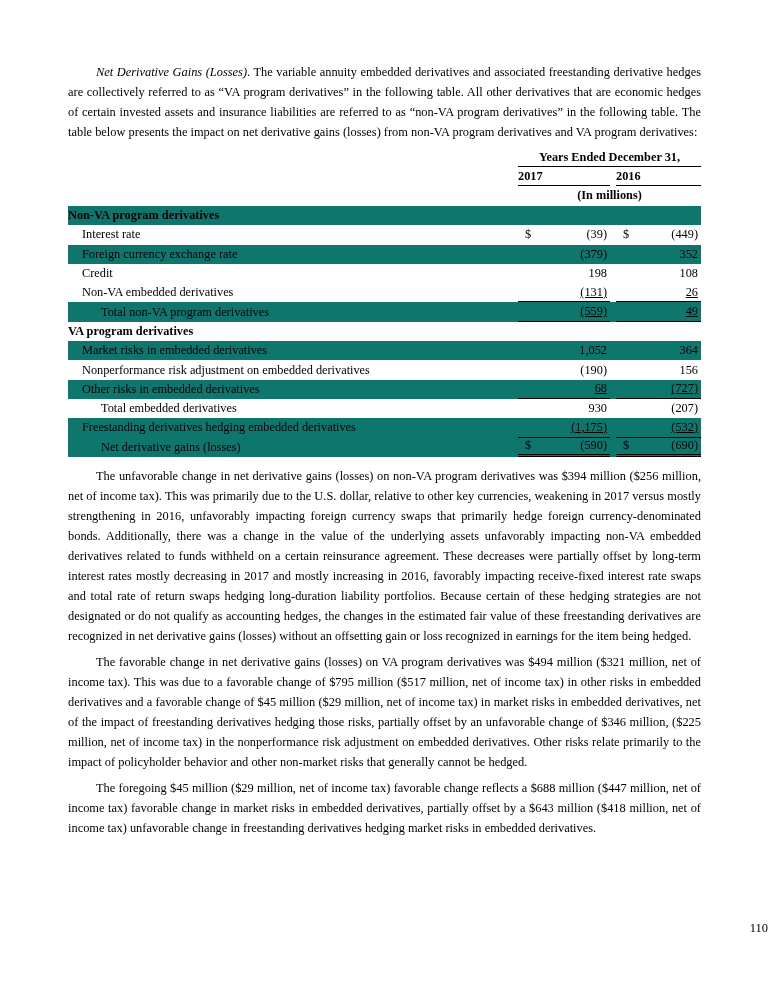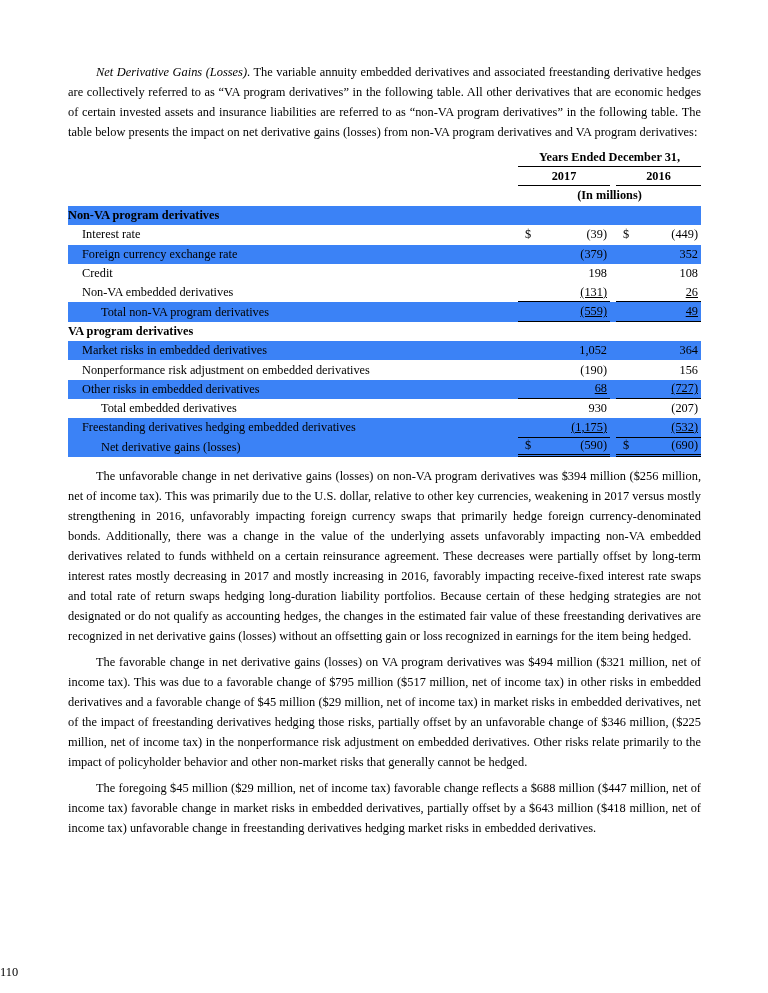--- a/index.html
+++ b/index.html
@@ -19,45 +19,45 @@
   .para em { font-style:italic; }
 
   
   .fintable { margin-bottom:9px; font-size:12.3px; }
   .hrow { display:flex; justify-content:flex-end; }
   .span-cols {
     width:183px; text-align:center; font-weight:bold;
     padding:2px 0 1px;
   }
   .hr1 .span-cols { border-bottom:1px solid #000; }
-  .hcol { text-align:center; font-weight:bold; border-bottom:1px solid #000; padding:2px 0 1px; }
+  .hcol { font-weight:bold; border-bottom:1px solid #000; padding:2px 0 1px; }
   .hcol.c1 { width:92px; }
   .hcol.c2 { width:85px; margin-left:6px;font-family:Liberation Serif, serif; }
   .hr3 .span-cols { padding:2px 0 3px; }
 
   .trow { display:flex; align-items:center; height:19.3px; }
-  .trow.blue { background:#3b82f6;align-items:center; }
+  .trow.blue { background:#0f766e;align-items:center; }
   .trow .lbl { flex:1; padding-left:0; }
   .trow .lbl.ind1 { padding-left:14px; }
   .trow .lbl.ind2 { padding-left:33px; }
   .trow.section .lbl { font-weight:bold; }
   .amt {
     display:flex; justify-content:space-between; align-items:center;
     align-self:stretch; padding:0 3px 0 7px;
   }
   .amt.c1 { width:92px; }
   .amt.c2 { width:85px; margin-left:6px; }
   .amt.line  { border-bottom:1px solid #000;text-decoration:underline; }
   .amt.dline { border-bottom:3px double #000; }
   .amt .cur { text-align:left; }
   .amt .val { text-align:right; }
 
   .pagenum {
     position:absolute; top:921px; left:0; width:768px;
-    text-align:left; font-size:12.4px;margin-top:44px;
+    text-align:right; font-size:12.4px;
   }
 </style>
 </head>
 <body>
 
 <div class="page">
 
   <p class="para"><em>Net Derivative Gains (Losses)</em><span>. The variable annuity embedded derivatives and associated freestanding derivative hedges are collectively referred to as “VA program derivatives” in the following table. All other derivatives that are economic hedges of certain invested assets and insurance liabilities are referred to as “non-VA program derivatives” in the following table. The table below presents the impact on net derivative gains (losses) from non-VA program derivatives and VA program derivatives:</span></p>
 
   <div class="fintable">

